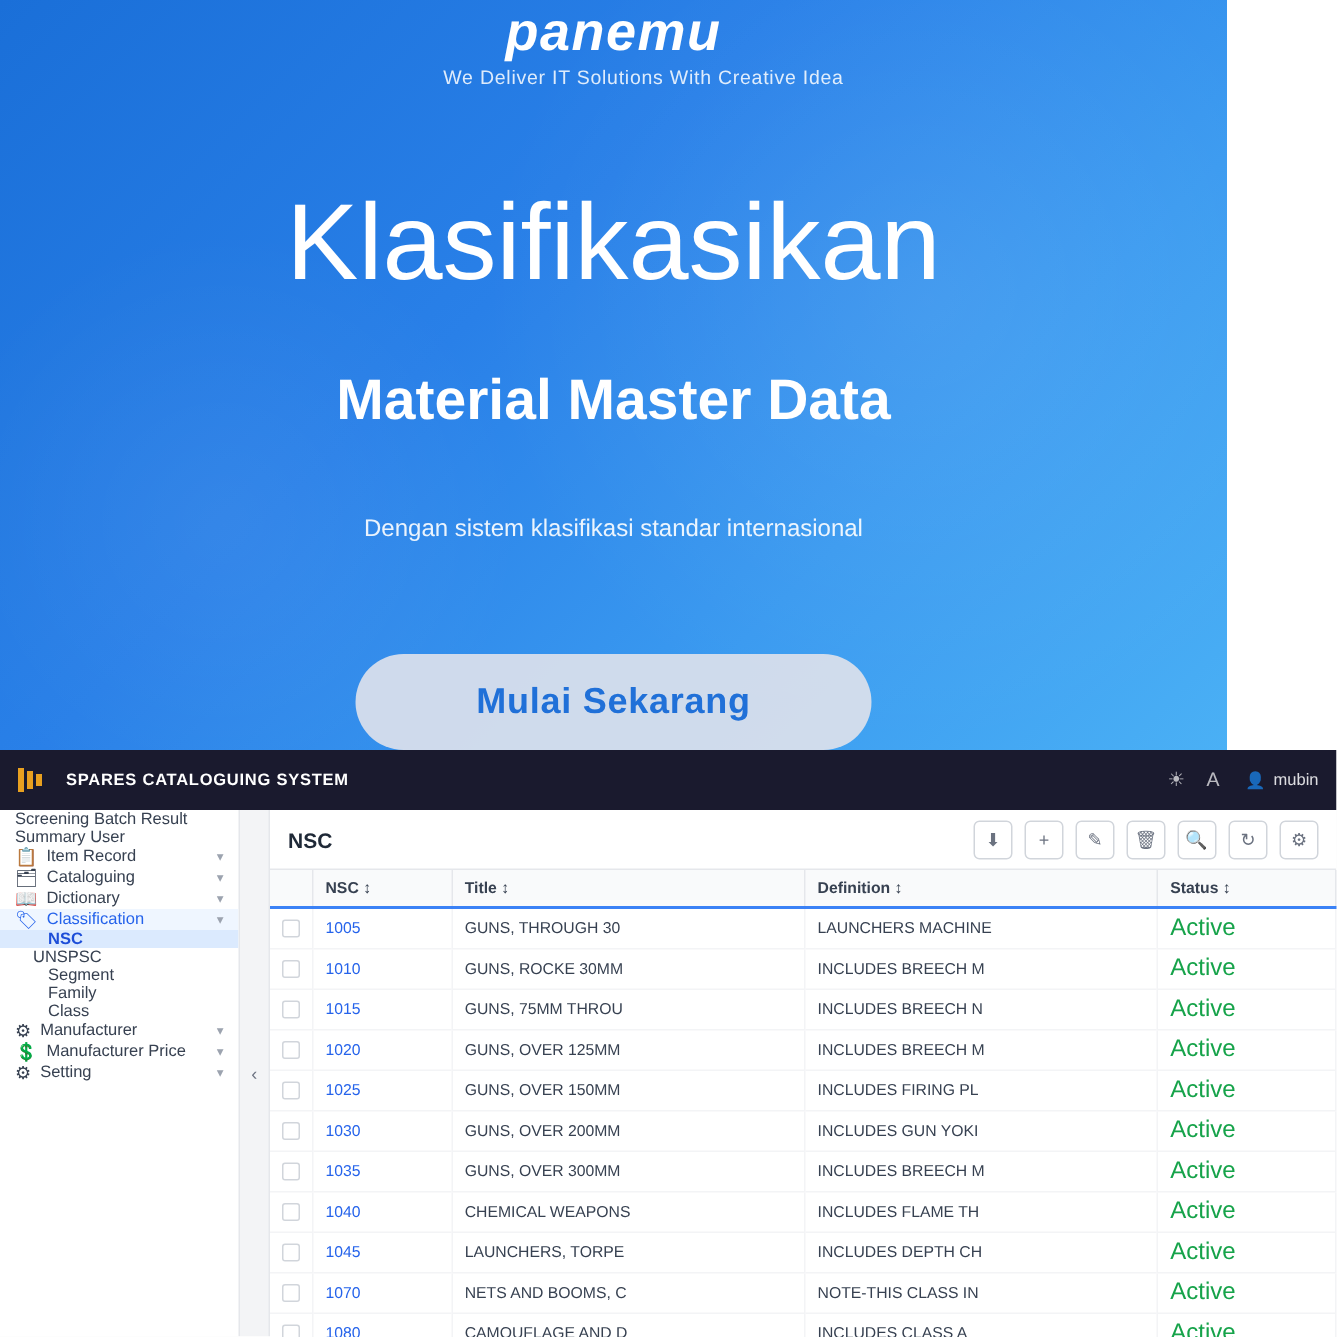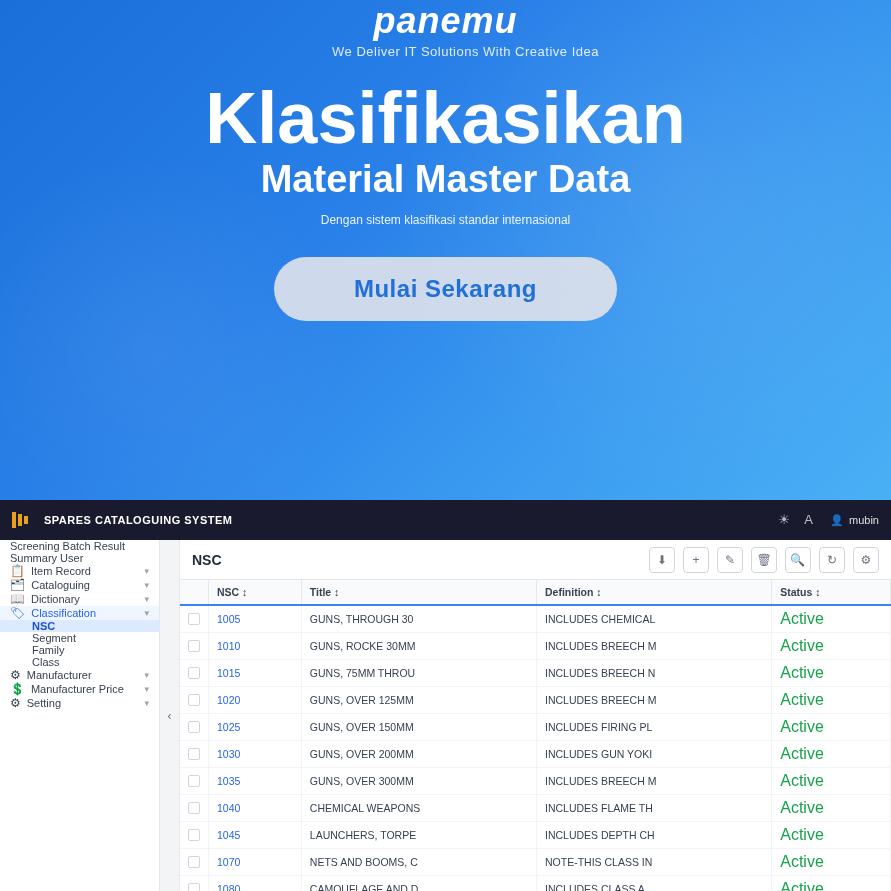--- a/index.html
+++ b/index.html
@@ -1,26 +1,26 @@
 <!DOCTYPE html>
 <html><head>
   <meta charset="utf-8">
   <style>
     * { margin: 0; padding: 0; box-sizing: border-box; }
     body { width: 891px; height: 891px; overflow: hidden; font-family: -apple-system, BlinkMacSystemFont, 'Segoe UI', sans-serif; }
 
     
     .hero {
-      width: 891px;
+      width: 818px;
       height: 500px;
       background: linear-gradient(135deg, #1a6fd8 0%, #2980e8 40%, #3a9af0 70%, #4ab0f5 100%);
       display: flex;
       flex-direction: column;
       align-items: center;
-      justify-content: flex-start;
+      justify-content: space-between;
       position: relative;
       overflow: hidden;
     }
     .hero::before {
       content: '';
       position: absolute;
       width: 600px;
       height: 600px;
       background: radial-gradient(circle, rgba(255,255,255,0.08) 0%, transparent 70%);
       top: -100px;
@@ -56,38 +56,38 @@
     .logo-tagline {
       font-size: 13px;
       color: rgba(255,255,255,0.85);
       letter-spacing: 0.5px;
       margin-top: 2px;
       margin-left: 40px;
     }
 
     .hero-title {
       font-size: 72px;
-      font-weight: 700;
+      font-weight: 400;
       color: white;
       text-align: center;
       line-height: 1.1;
       position: relative;
       z-index: 1;
     }
     .hero-subtitle {
       font-size: 38px;
       font-weight: 900;
       color: white;
       text-align: center;
       position: relative;
       z-index: 1;
       margin-bottom: 12px;
     }
     .hero-desc {
-      font-size: 12px;
+      font-size: 16px;
       color: rgba(255,255,255,0.9);
       text-align: center;
       position: relative;
       z-index: 1;
       margin-bottom: 30px;
     }
     .cta-button {
       background: rgba(220,225,235,0.92);
       border: none;
       border-radius: 50px;
@@ -353,20 +353,23 @@
         <span>Dictionary</span>
         <span class="sidebar-chevron">▾</span>
       </div>
       <div class="sidebar-item active">
         <span class="sidebar-icon">🏷</span>
         <span>Classification</span>
         <span class="sidebar-chevron">▾</span>
       </div>
       <div class="sidebar-item sub sub-sub active-item">
         <span>NSC</span>
+      </div>
+      <div class="sidebar-item sub">
+        <span>UNSPSC</span>
       </div>
       <div class="sidebar-item sub sub-sub">
         <span>Segment</span>
       </div>
       <div class="sidebar-item sub sub-sub">
         <span>Family</span>
       </div>
       <div class="sidebar-item sub sub-sub">
         <span>Class</span>
       </div>
@@ -414,21 +417,21 @@
               <th>Status ↕</th>
             </tr>
           </thead>
           <tbody id="table-body">
           <tr>
       <td>
                   <div class="check-box"></div>
                 </td>
       <td><span class="nsc-link">1005</span></td>
       <td>GUNS, THROUGH 30</td>
-      <td>INCLUDES CHEMICAL</td>
+      <td>LAUNCHERS MACHINE</td>
       <td><span class="status-active">Active</span></td>
     </tr>
               <tr>
       <td>
                   <div class="check-box"></div>
                 </td>
       <td><span class="nsc-link">1010</span></td>
       <td>GUNS, ROCKE 30MM</td>
       <td>INCLUDES BREECH M</td>
       <td><span class="status-active">Active</span></td>

